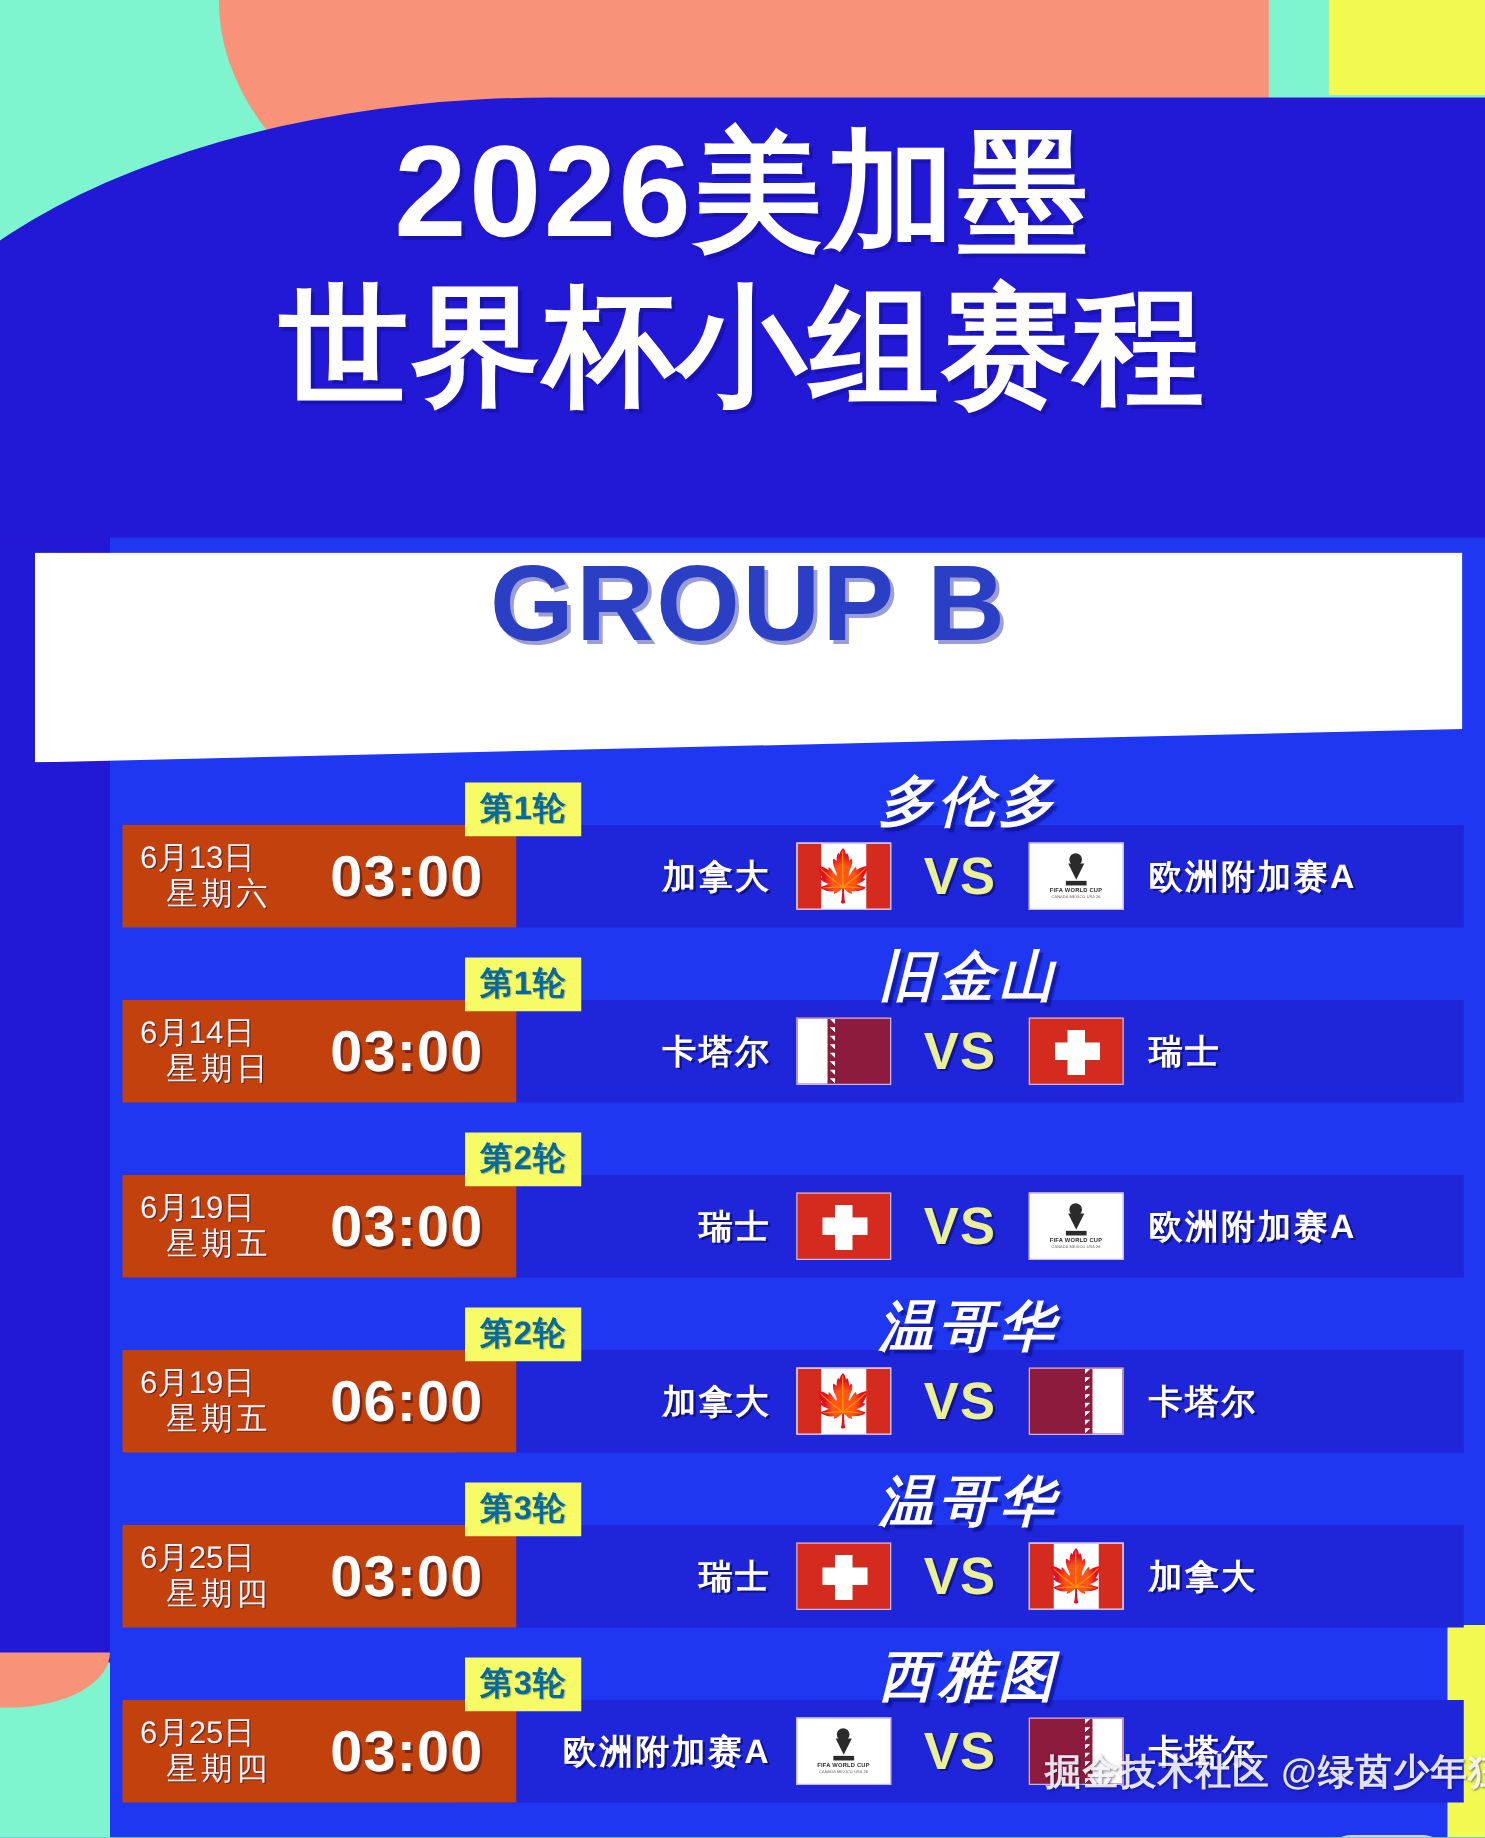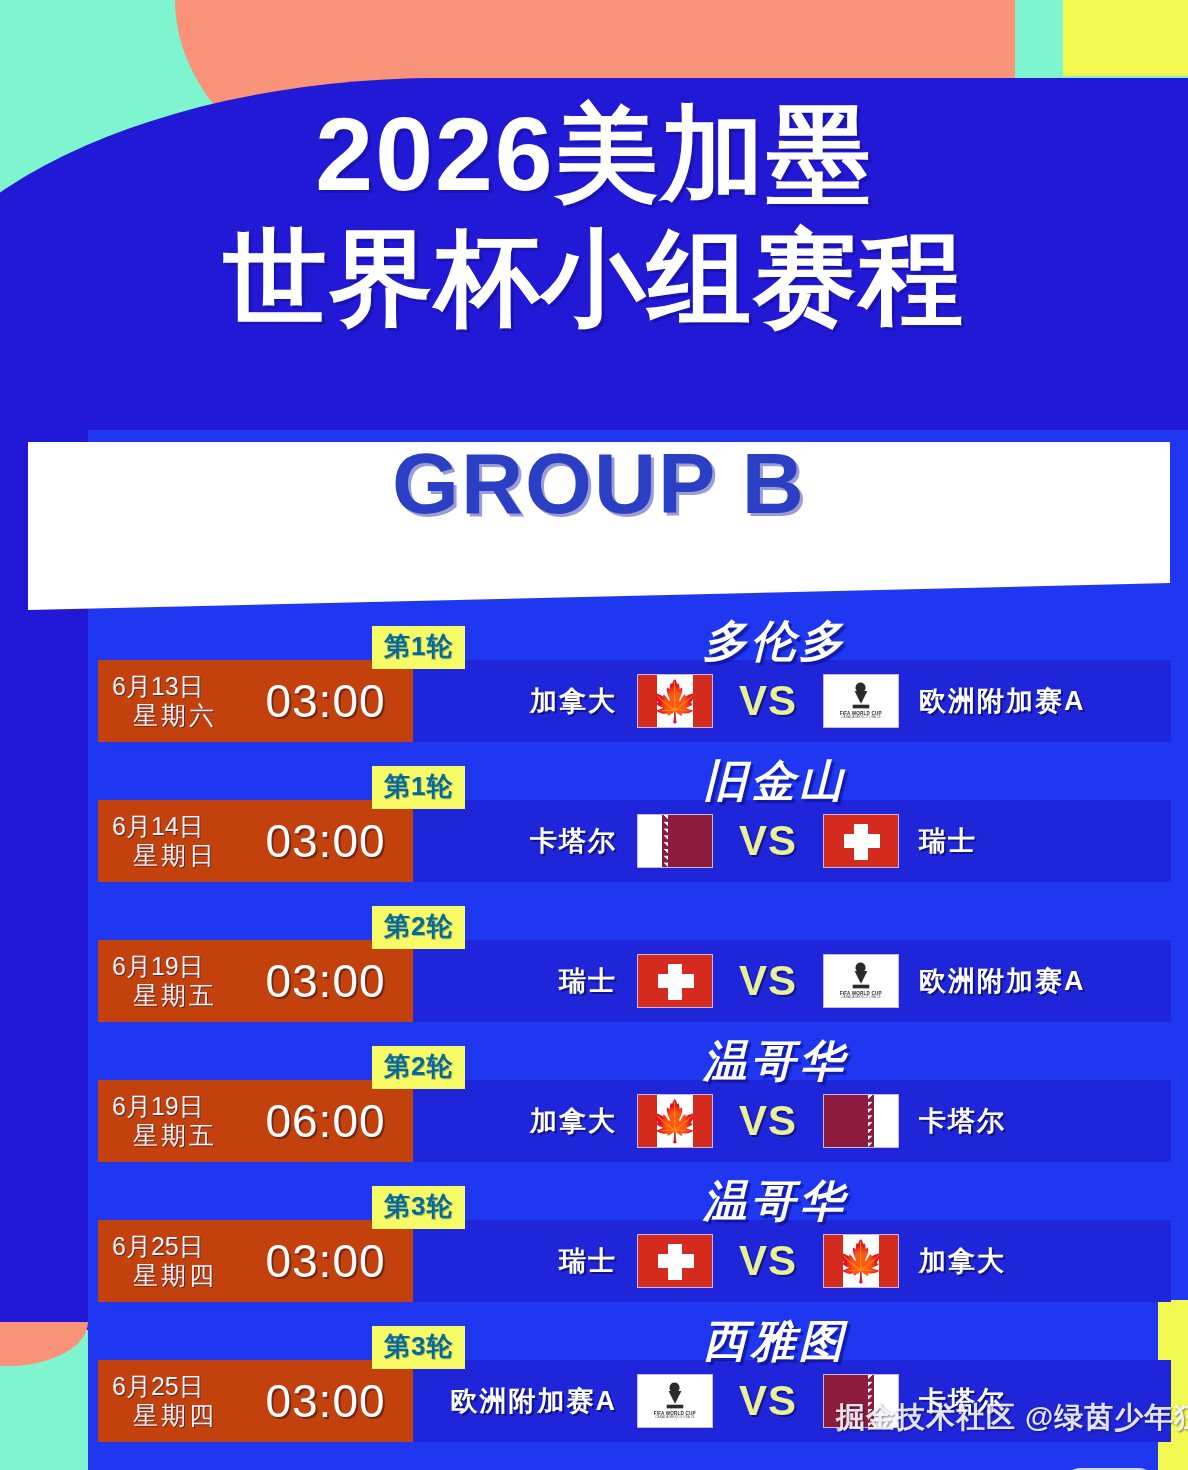--- a/index.html
+++ b/index.html
@@ -149,21 +149,21 @@
     line-height: 1.18;
     font-weight: normal;
     text-shadow: 1px 1px 0 rgba(0,0,30,0.45);
   }
   .dcol .dw { letter-spacing: 3px; text-align: center; }
   .tcol {
     flex: 1;
     text-align: center;
     color: #ffffff;
     font-size: 46px;
-    font-weight: normal;
+    font-weight: bold;
     letter-spacing: 1px;
     text-shadow: 2px 2px 0 rgba(0,0,40,0.4);
   }
   .matchpanel {
     position: absolute;
     left: 365px; top: 50px;
     width: 806px; height: 82px;
     background: #1f25d8;
     z-index: 2;
   }

